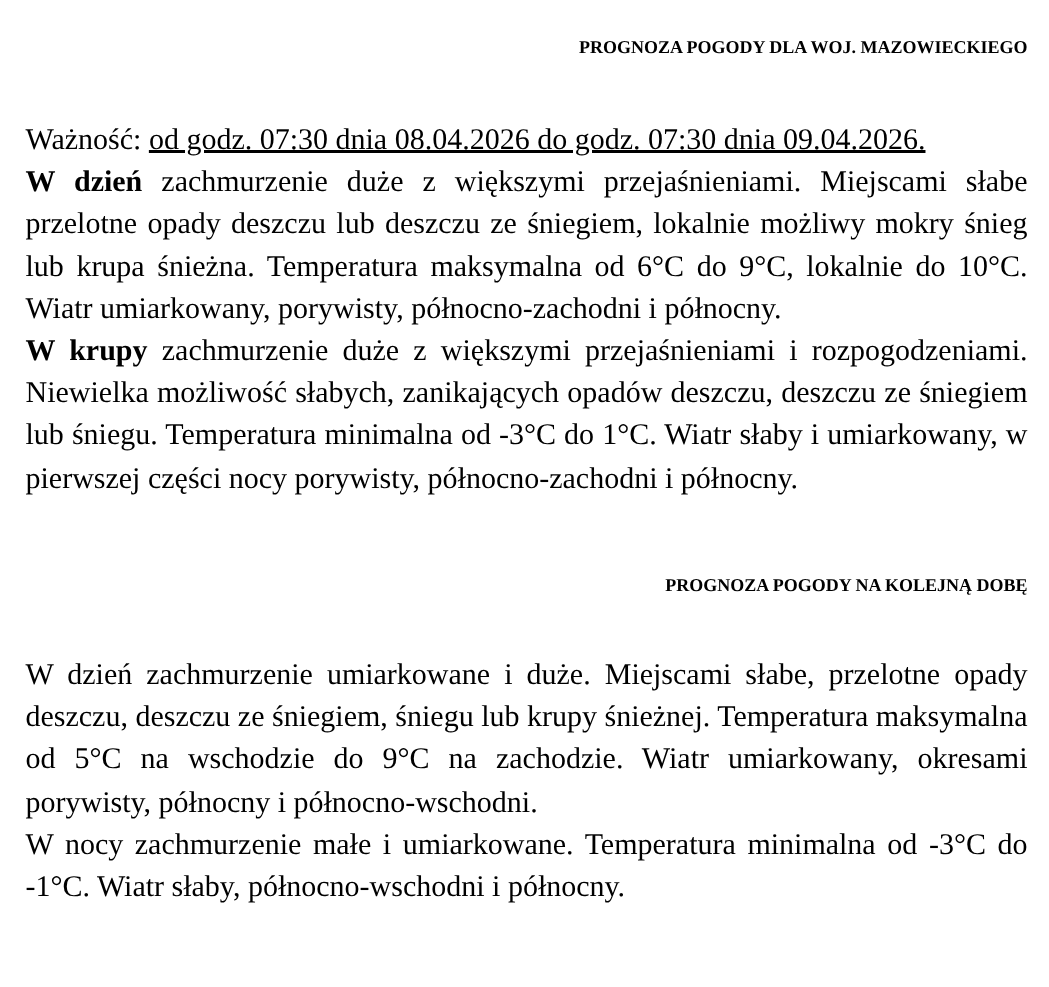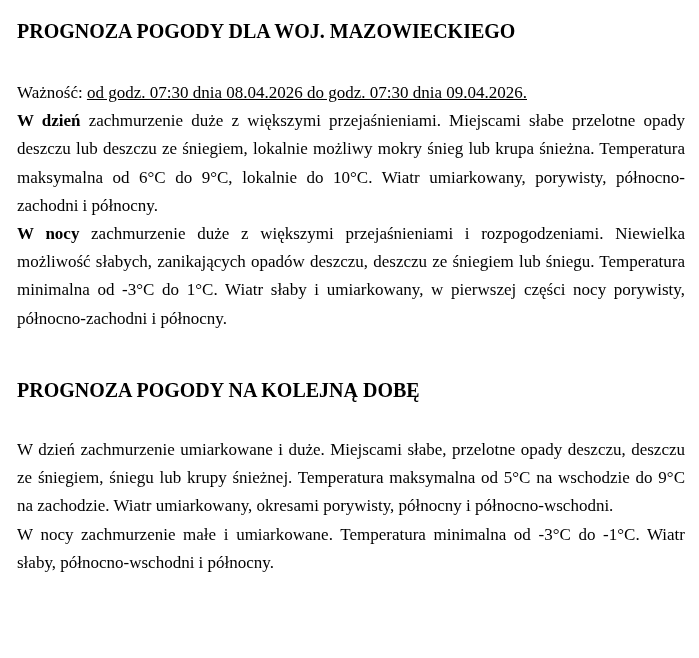--- a/index.html
+++ b/index.html
@@ -16,34 +16,34 @@
     position: relative;
   }
   .page {
     position: absolute;
     left: 17px;
     top: 0;
     width: 668px;
   }
   .title {
     font-weight: bold;
-    font-size: 20px;
-    text-align: left;
+    font-size: 12px;
+    text-align: right;
     position: absolute;
     left: 0;
     width: 668px;
     line-height: 20px;
   }
   .title-1 { top: 21px; }
   .title-2 { top: 380px; }
   .section {
     position: absolute;
     left: 0;
     width: 668px;
-    font-size: 17px;
+    font-size: 20px;
     line-height: 28.2px;
   }
   .section-1 { top: 79px; }
   .section-2 { top: 436px; }
   .para {
     margin: 0;
     text-align: justify;
     text-align-last: left;
   }
   .validity-value {
@@ -57,21 +57,21 @@
 </head>
 <body>
 
 <div class="page">
 
   <div class="title title-1">PROGNOZA POGODY DLA WOJ. MAZOWIECKIEGO</div>
 
   <div class="section section-1">
     <p class="para"><span>Ważność:</span> <span class="validity-value">od godz. 07:30 dnia 08.04.2026 do godz. 07:30 dnia 09.04.2026.</span></p>
     <p class="para"><span class="lead">W dzień</span><span> zachmurzenie duże z większymi przejaśnieniami. Miejscami słabe przelotne opady deszczu lub deszczu ze śniegiem, lokalnie możliwy mokry śnieg lub krupa śnieżna. Temperatura maksymalna od 6°C do 9°C, lokalnie do 10°C. Wiatr umiarkowany, porywisty, północno-zachodni i północny.</span></p>
-    <p class="para"><span class="lead">W nocy</span><span> zachmurzenie duże z większymi przejaśnieniami i rozpogodzeniami. Niewielka możliwość słabych, zanikających opadów deszczu, deszczu ze śniegiem lub śniegu. Temperatura minimalna od -3°C do 1°C. Wiatr słaby i umiarkowany, w pierwszej części nocy porywisty, północno-zachodni i północny.</span></p>
+    <p class="para"><span class="lead">W krupy</span><span> zachmurzenie duże z większymi przejaśnieniami i rozpogodzeniami. Niewielka możliwość słabych, zanikających opadów deszczu, deszczu ze śniegiem lub śniegu. Temperatura minimalna od -3°C do 1°C. Wiatr słaby i umiarkowany, w pierwszej części nocy porywisty, północno-zachodni i północny.</span></p>
   </div>
 
   <div class="title title-2">PROGNOZA POGODY NA KOLEJNĄ DOBĘ</div>
 
   <div class="section section-2">
     <p class="para">W dzień zachmurzenie umiarkowane i duże. Miejscami słabe, przelotne opady deszczu, deszczu ze śniegiem, śniegu lub krupy śnieżnej. Temperatura maksymalna od 5°C na wschodzie do 9°C na zachodzie. Wiatr umiarkowany, okresami porywisty, północny i północno-wschodni.</p>
     <p class="para">W nocy zachmurzenie małe i umiarkowane. Temperatura minimalna od -3°C do -1°C. Wiatr słaby, północno-wschodni i północny.</p>
   </div>
 
 </div>

